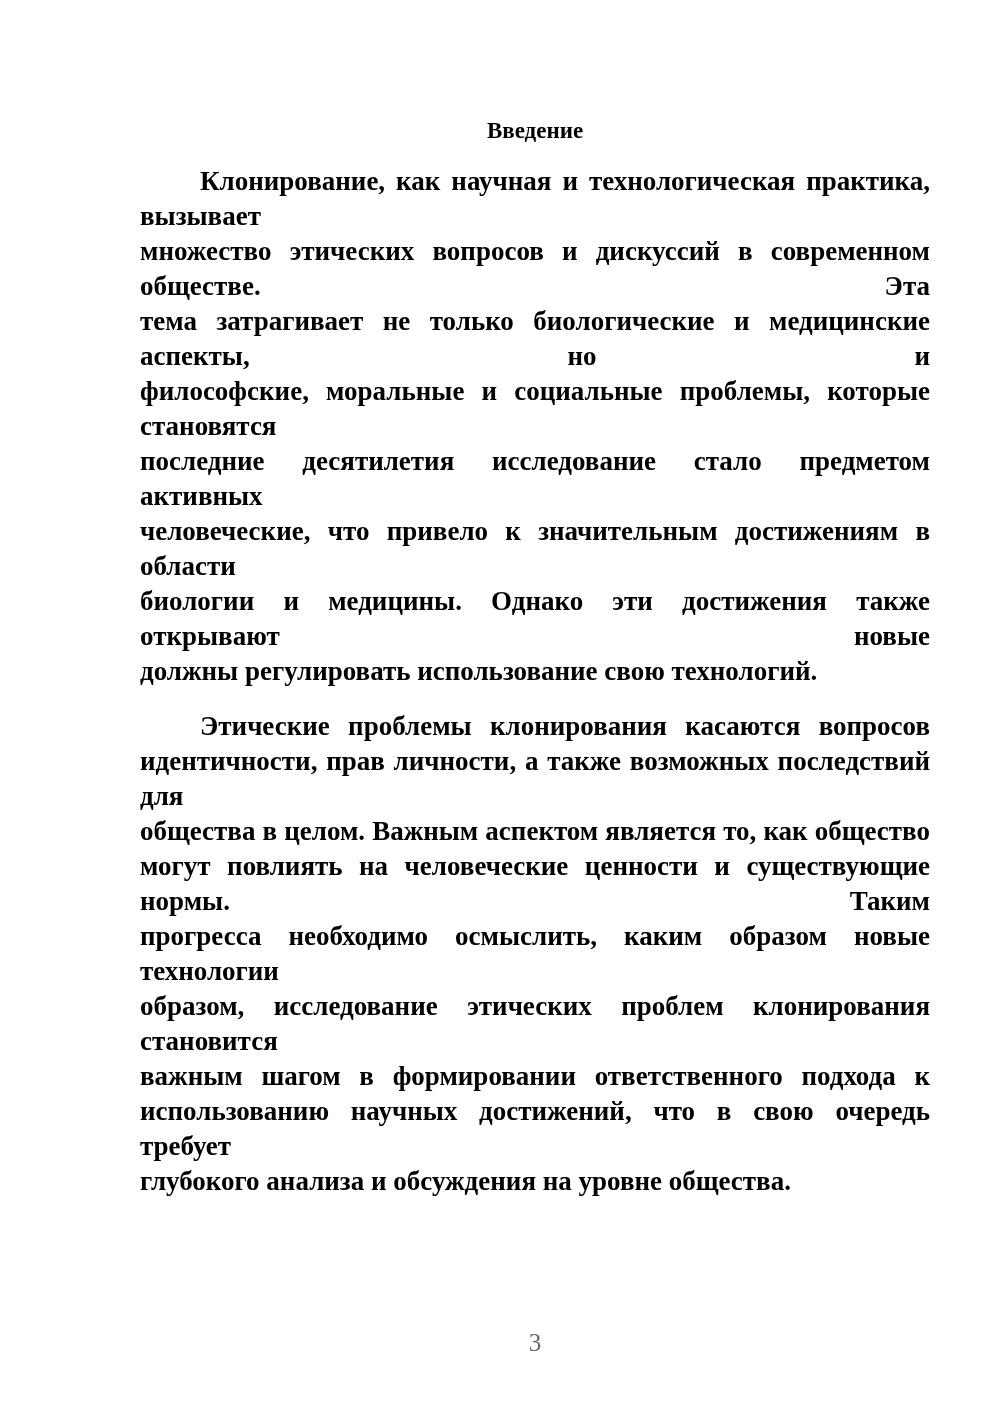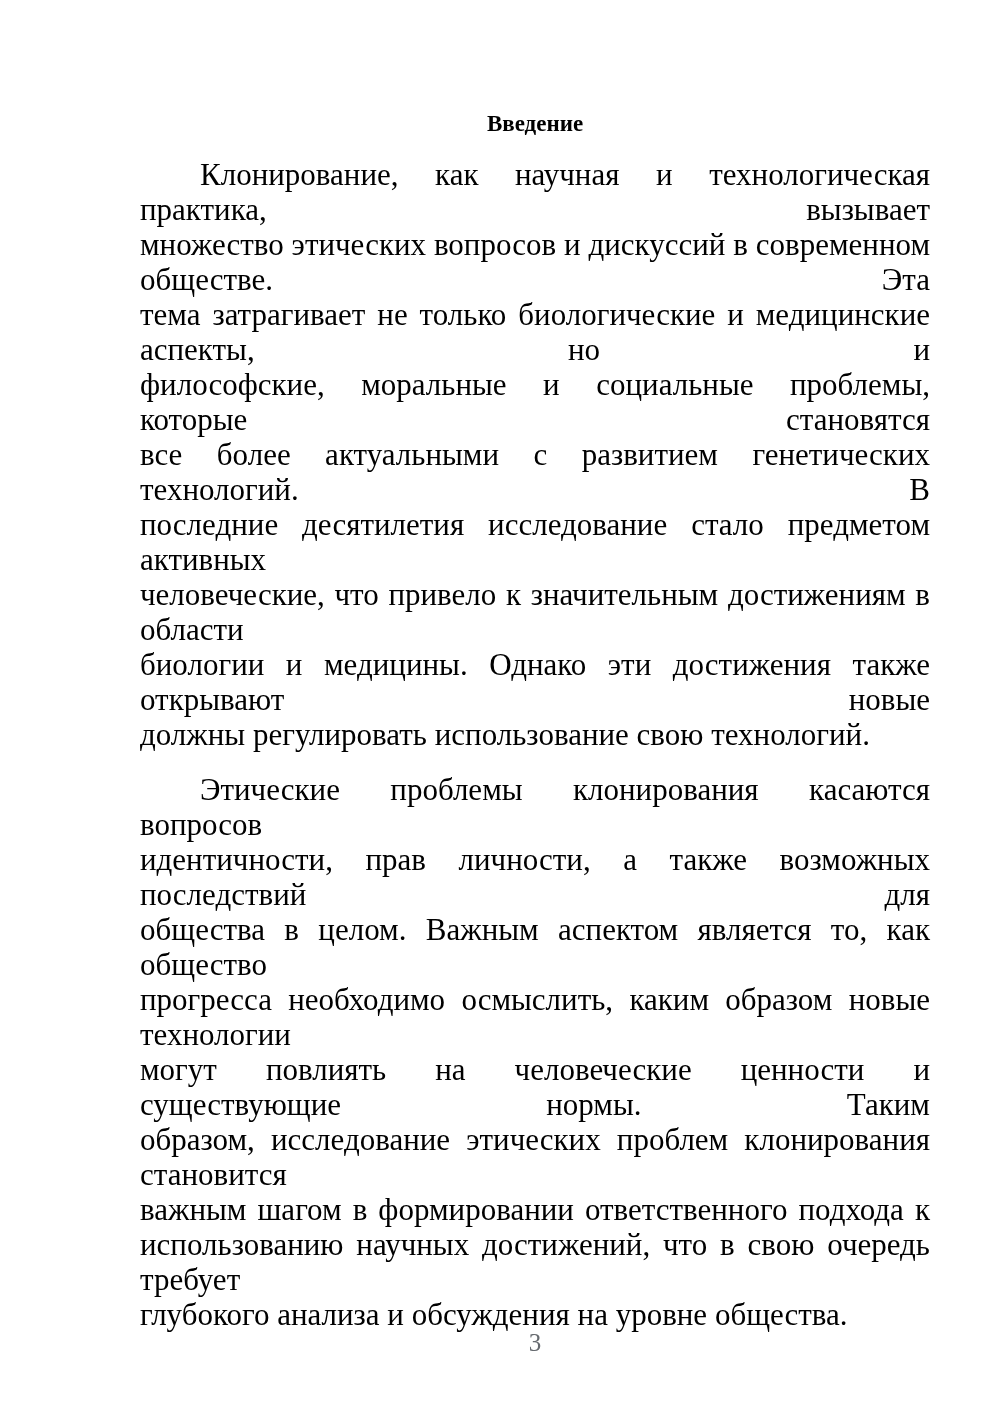--- a/index.html
+++ b/index.html
@@ -12,38 +12,39 @@
     width: 1000px;
     height: 1414px;
     background: #ffffff;
     font-family: "Liberation Serif", "DejaVu Serif", serif;
     color: #000000;
     overflow: hidden;
   }
   .content {
     position: absolute;
     left: 140px;
-    top: 106px;
+    top: 113px;
     width: 790px;
   }
   .title {
     margin: 0 0 16px 0;
     font-size: 23px;
     line-height: 35px;
     font-weight: bold;
     text-align: center;
   }
   .paragraph {
     margin: 0 0 20px 0;
   }
   .line {
-    font-size: 31px;
+    font-size: 27px;
     line-height: 35px;
     text-align: justify;
     text-align-last: justify;
+    font-weight: bold;
   }
   .line.first {
     text-indent: 60px;
   }
   .line.last {
     text-align-last: left;
   }
   .page-number {
     position: absolute;
     left: 140px;
@@ -61,33 +62,32 @@
 <div class="page">
   <div class="content">
 
     <h1 class="title">Введение</h1>
 
     <div class="paragraph">
       <div class="line first">Клонирование, как научная и технологическая практика, вызывает</div>
       <div class="line">множество этических вопросов и дискуссий в современном обществе. Эта</div>
       <div class="line">тема затрагивает не только биологические и медицинские аспекты, но и</div>
       <div class="line">философские, моральные и социальные проблемы, которые становятся</div>
-      <div class="line">все более актуальными с развитием генетических технологий. В</div>
       <div class="line">последние десятилетия исследование стало предметом активных</div>
       <div class="line">человеческие, что привело к значительным достижениям в области</div>
       <div class="line">биологии и медицины. Однако эти достижения также открывают новые</div>
       <div class="line last">должны регулировать использование свою технологий.</div>
     </div>
 
     <div class="paragraph">
       <div class="line first">Этические проблемы клонирования касаются вопросов</div>
       <div class="line">идентичности, прав личности, а также возможных последствий для</div>
       <div class="line">общества в целом. Важным аспектом является то, как общество</div>
+      <div class="line">могут повлиять на человеческие ценности и существующие нормы. Таким</div>
       <div class="line">прогресса необходимо осмыслить, каким образом новые технологии</div>
-      <div class="line">могут повлиять на человеческие ценности и существующие нормы. Таким</div>
       <div class="line">образом, исследование этических проблем клонирования становится</div>
       <div class="line">важным шагом в формировании ответственного подхода к</div>
       <div class="line">использованию научных достижений, что в свою очередь требует</div>
       <div class="line last">глубокого анализа и обсуждения на уровне общества.</div>
     </div>
 
   </div>
 
   <div class="page-number">3</div>
 </div>

